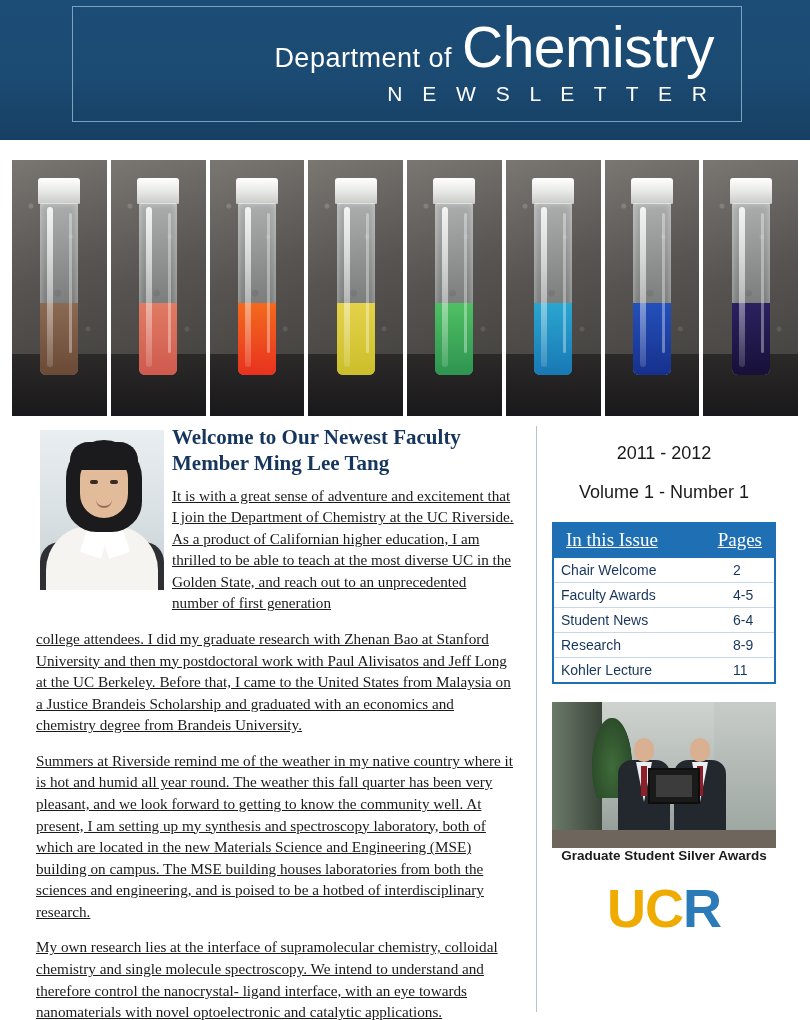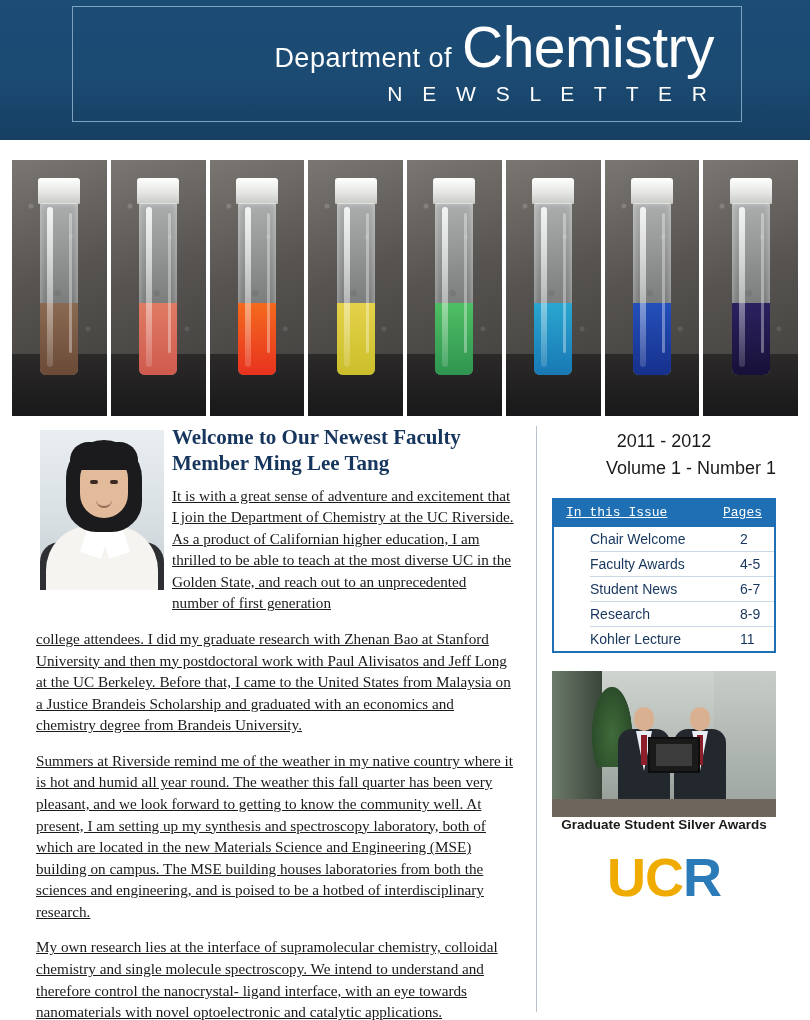--- a/index.html
+++ b/index.html
@@ -345,25 +345,25 @@
     position: relative;
   }
 
   
   .issue-date {
     text-align: center;
     color: #1a1a1a;
     font-family: "Liberation Sans", sans-serif;
     font-size: 18px;
     line-height: 1.5;
-    margin: 0;
+    margin: 12px;
     padding-top: 4px;
   }
   .issue-vol {
-    text-align: right;
+    text-align: center;
     color: #1a1a1a;
     font-family: "Liberation Sans", sans-serif;
     font-size: 18px;
     line-height: 1.5;
     margin: 0;
   }
 
   .toc {
     margin-top: 16px;
     width: 224px;
@@ -372,30 +372,29 @@
     box-sizing: border-box;
   }
   .toc-head {
     background: #1f6fb5;
     display: flex;
     justify-content: space-between;
     padding: 5px 12px 7px 12px;
   }
   .toc-head span {
     color: #ffffff;
-    font-family: Liberation Mono, monospace;
-    font-size: 13px;
+    font-family: Liberation Serif, serif;
+    font-size: 19px;
     text-decoration: underline;
   }
   .toc-row {
     display: flex;
     justify-content: space-between;
-    padding: 4px 0;
+    padding: 4px 7px;
     border-bottom: 1px solid #c8d8e8;
-    margin-left: 36px;
   }
   .toc-row:last-child { border-bottom: none; }
   .toc-row .t {
     color: #17365d;
     font-family: "Liberation Sans", sans-serif;
     font-size: 14px;
   }
   .toc-row .p {
     color: #17365d;
     font-family: "Liberation Sans", sans-serif;
@@ -699,21 +698,21 @@
         <div class="toc-row">
           <span class="t">Chair Welcome</span>
           <span class="p">2</span>
         </div>
         <div class="toc-row">
           <span class="t">Faculty Awards</span>
           <span class="p">4-5</span>
         </div>
         <div class="toc-row">
           <span class="t">Student News</span>
-          <span class="p">6-7</span>
+          <span class="p">6-4</span>
         </div>
         <div class="toc-row">
           <span class="t">Research</span>
           <span class="p">8-9</span>
         </div>
         <div class="toc-row">
           <span class="t">Kohler Lecture</span>
           <span class="p">11</span>
         </div>
       </div>

